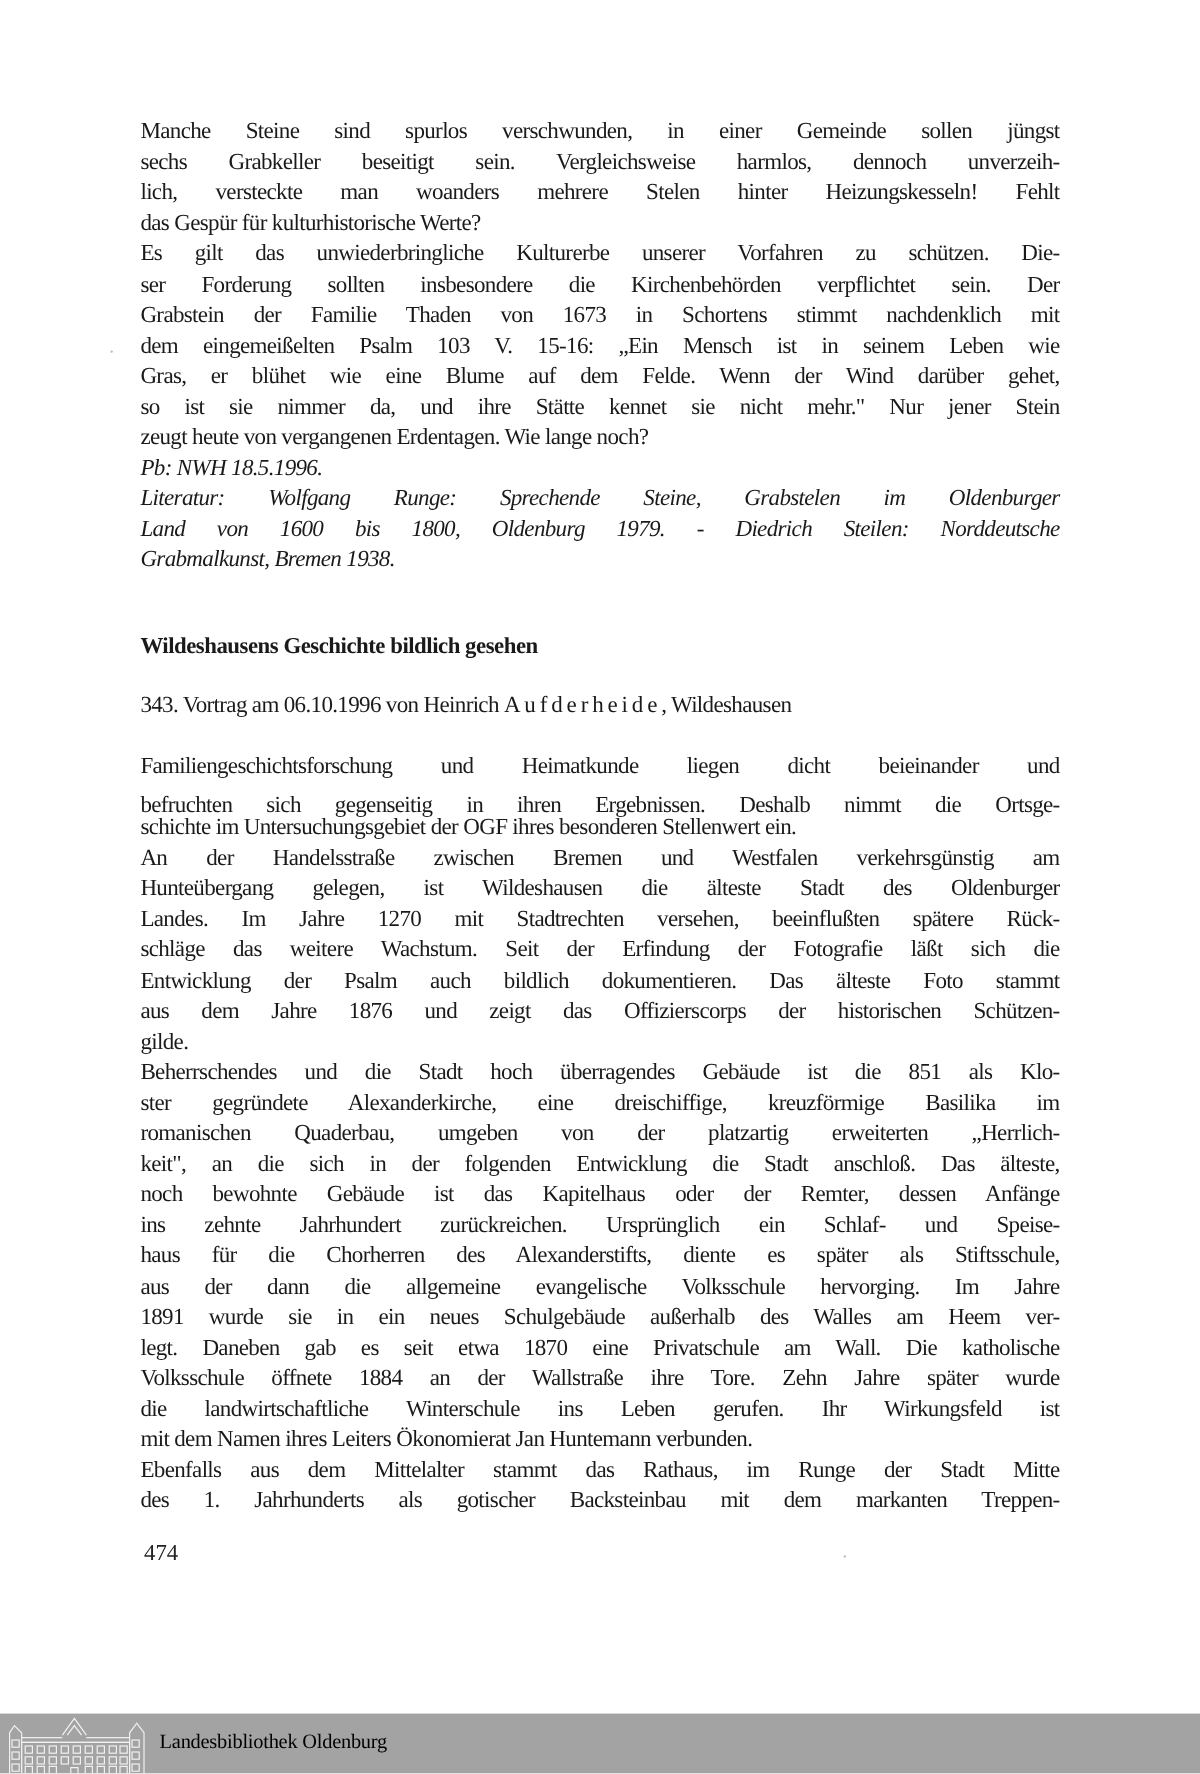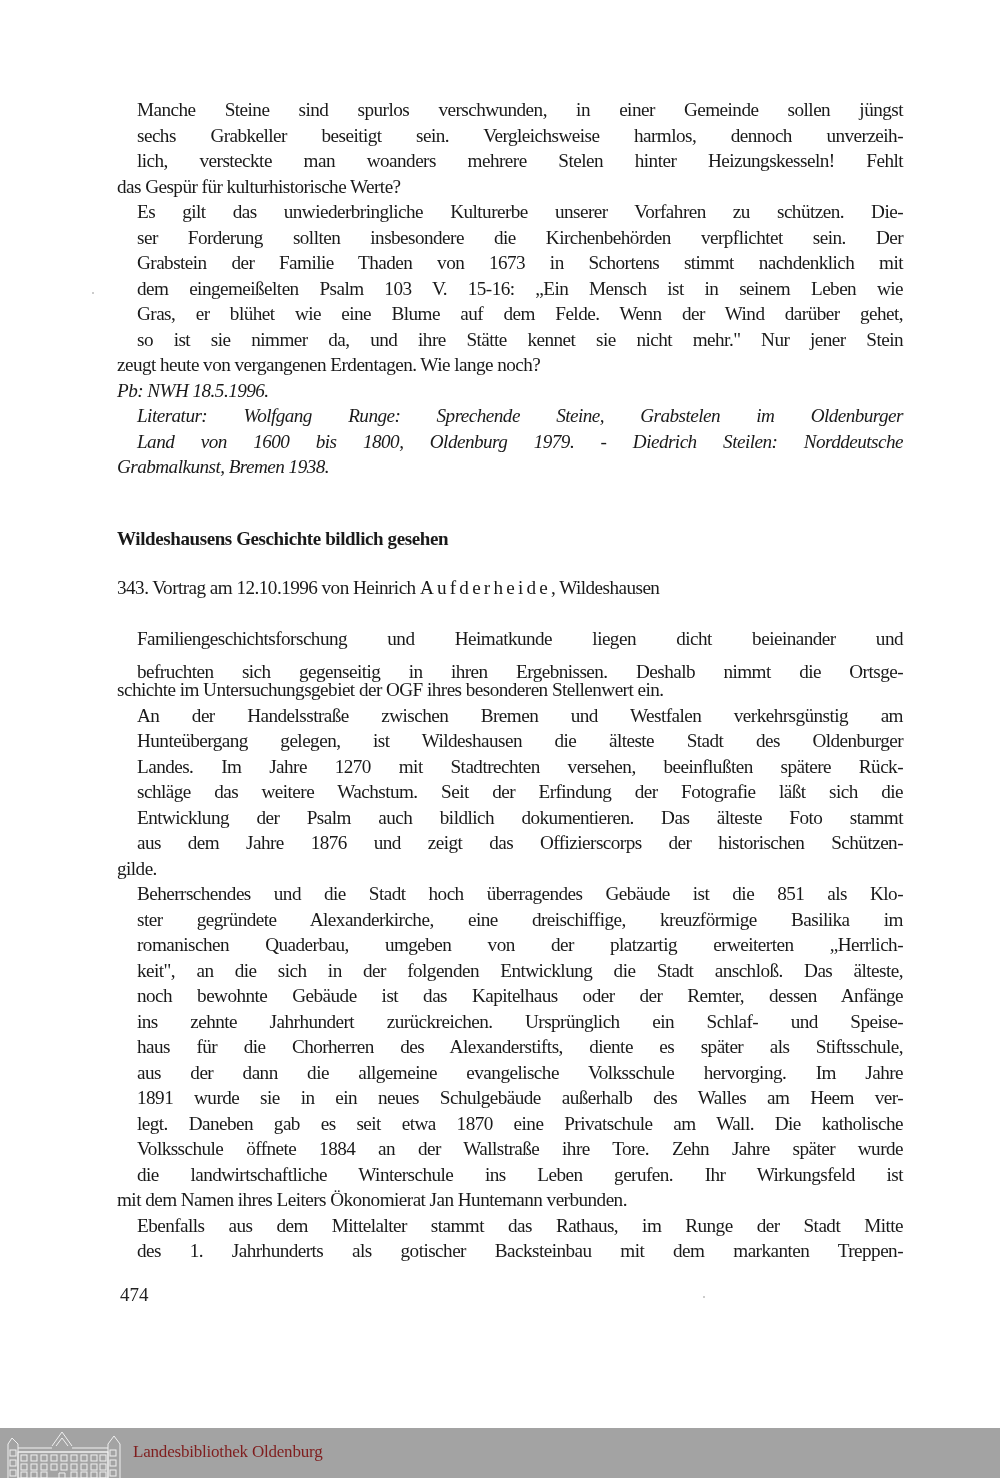--- a/index.html
+++ b/index.html
@@ -28,21 +28,20 @@
       font-size: 19.2px;
       line-height: 25.5px;
       white-space: nowrap;
       letter-spacing: -0.55px;
       font-family: "Liberation Serif", "DejaVu Serif", serif;
       transform-origin: left top;
     }
     .justify {
       text-align: justify;
       text-align-last: justify;
-      margin-left: 20px;
     }
     .italic {
       font-style: italic;
     }
     .heading {
       position: absolute;
       left: 0;
       font-weight: bold;
       font-size: 19px;
       line-height: 24px;
@@ -72,21 +71,21 @@
       position: absolute;
       left: 4px;
       top: 2px;
       width: 120px;
       height: 48px;
     }
     .footer-text {
       position: absolute;
       left: 133px;
       top: 14px;
-      color: #7f1d1d;
+      color: #000000;
       font-size: 17px;
       font-family: "Liberation Serif", "DejaVu Serif", serif;
       letter-spacing: -0.2px;
     }
     .speck {
       position: absolute;
       width: 2px;
       height: 2px;
       background: #bbb;
       border-radius: 1px;
@@ -111,21 +110,21 @@
   <div class="line" style="top:255px">zeugt heute von vergangenen Erdentagen. Wie lange noch?</div>
 
   <div class="line italic" style="top:280.5px">Pb: NWH 18.5.1996.</div>
   <div class="line italic justify" style="top:306px">Literatur: Wolfgang Runge: Sprechende Steine, Grabstelen im Oldenburger</div>
   <div class="line italic justify" style="top:331.5px">Land von 1600 bis 1800, Oldenburg 1979. - Diedrich Steilen: Norddeutsche</div>
   <div class="line italic" style="top:357px">Grabmalkunst, Bremen 1938.</div>
 
   <div class="heading" style="top:430px">Wildeshausens Geschichte bildlich gesehen</div>
 
   <div class="line" style="top:478px">
-    <span>343. Vortrag am 12.10.1996 von Heinrich </span><span class="spaced">Aufderheide</span><span>, Wildeshausen</span>
+    <span>343. Vortrag am 06.10.1996 von Heinrich </span><span class="spaced">Aufderheide</span><span>, Wildeshausen</span>
   </div>
 
   <div class="line justify" style="top:529px">Familiengeschichtsforschung und Heimatkunde liegen dicht beieinander und</div>
   <div class="line justify" style="top:562px">befruchten sich gegenseitig in ihren Ergebnissen. Deshalb nimmt die Ortsge-</div>
   <div class="line" style="top:580px">schichte im Untersuchungsgebiet der OGF ihres besonderen Stellenwert ein.</div>
 
   <div class="line justify" style="top:605.5px">An der Handelsstraße zwischen Bremen und Westfalen verkehrsgünstig am</div>
   <div class="line justify" style="top:631px">Hunteübergang gelegen, ist Wildeshausen die älteste Stadt des Oldenburger</div>
   <div class="line justify" style="top:656.5px">Landes. Im Jahre 1270 mit Stadtrechten versehen, beeinflußten spätere Rück-</div>
   <div class="line justify" style="top:682px">schläge das weitere Wachstum. Seit der Erfindung der Fotografie läßt sich die</div>

